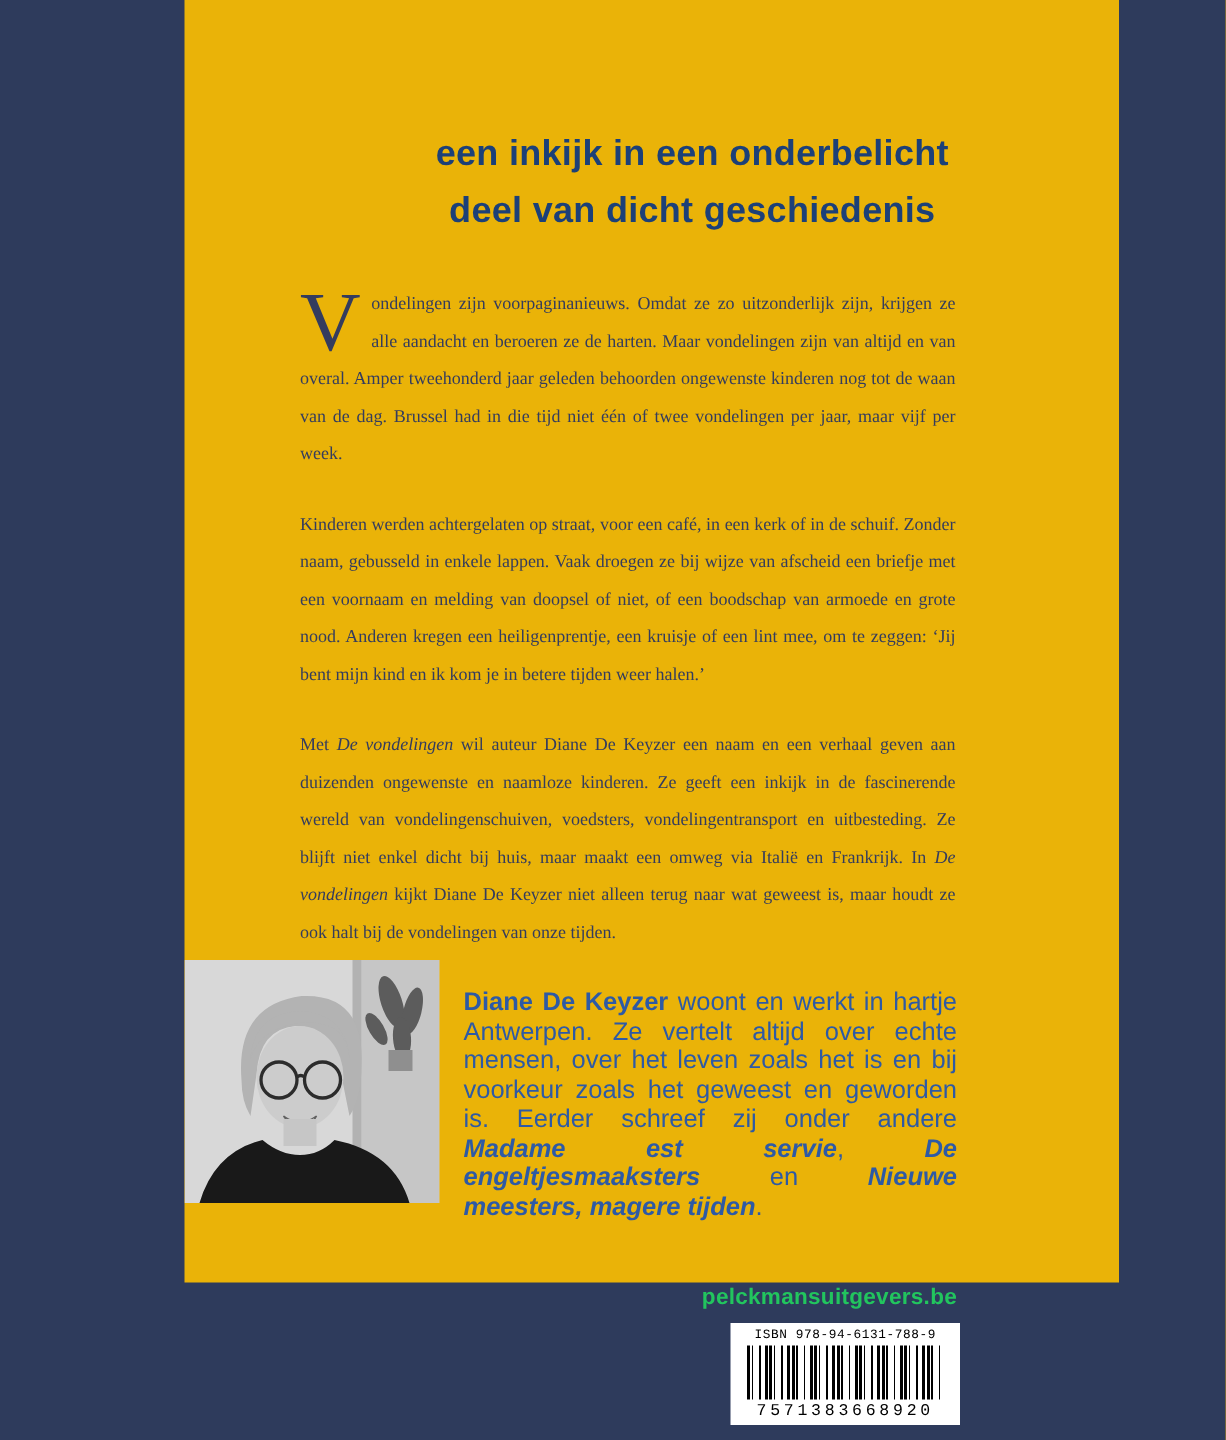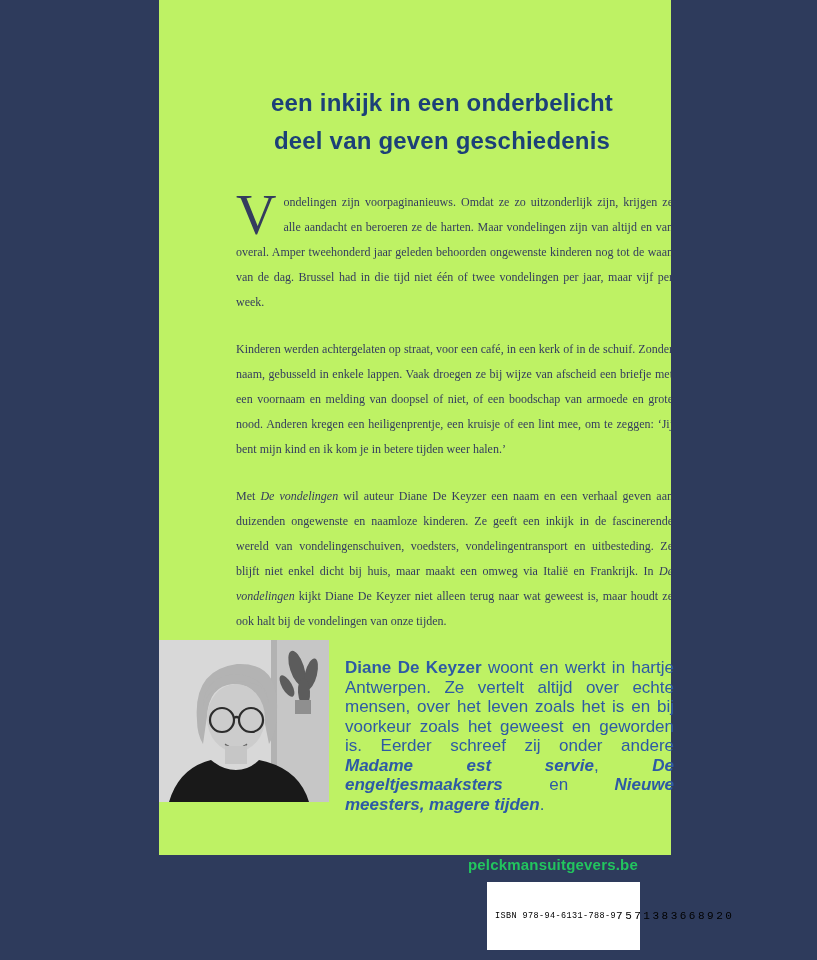--- a/index.html
+++ b/index.html
@@ -12,26 +12,25 @@
     width: 817px;
     height: 960px;
     background: #2e3b5c;
     overflow: hidden;
   }
   
   .cover {
     position: absolute;
     left: 123px;
     top: 0;
-    width: 512px;
+    width: 623px;
     height: 855px;
-    background: #bef264;
+    background: #eab308;
     box-sizing: border-box;
     padding: 84px 23px 0 77px;
-    margin-left: 36px;
   }
   .heading {
     margin: 0 0 30px 0;
     text-align: center;
     color: #1c4078;
     font-family: "Liberation Sans", sans-serif;
     font-weight: 700;
     font-size: 24px;
     line-height: 38px;
     letter-spacing: 0.2px;
@@ -96,20 +95,21 @@
   }
   .barcode-box {
     position: absolute;
     top: 882px;
     right: 177px;
     width: 153px;
     height: 68px;
     background: #ffffff;
     box-sizing: border-box;
     display: flex;
+    flex-direction: column;
     align-items: center;
     padding: 3px 8px 3px 8px;
   }
   .isbn {
     color: #000;
     font-family: "Liberation Mono", "DejaVu Sans Mono", monospace;
     font-size: 8.5px;
     letter-spacing: 0.4px;
     white-space: nowrap;
   }
@@ -134,21 +134,21 @@
 </style>
 </head>
 <body>
 
 <div class="page">
 
   <div class="cover">
 
     <h1 class="heading">
       <span class="hline">een inkijk in een onderbelicht</span>
-      <span class="hline">deel van geven geschiedenis</span>
+      <span class="hline">deel van dicht geschiedenis</span>
     </h1>
 
     <div class="text-col">
       <p class="body-p p-first">Vondelingen zijn voorpaginanieuws. Omdat ze zo uitzonderlijk zijn, krijgen ze alle aandacht en beroeren ze de harten. Maar vondelingen zijn van altijd en van overal. Amper tweehonderd jaar geleden behoorden ongewenste kinderen nog tot de waan van de dag. Brussel had in die tijd niet één of twee vondelingen per jaar, maar vijf per week.</p>
       <p class="body-p">Kinderen werden achtergelaten op straat, voor een café, in een kerk of in de schuif. Zonder naam, gebusseld in enkele lappen. Vaak droegen ze bij wijze van afscheid een briefje met een voornaam en melding van doopsel of niet, of een boodschap van armoede en grote nood. Anderen kregen een heiligenprentje, een kruisje of een lint mee, om te zeggen: ‘Jij bent mijn kind en ik kom je in betere tijden weer halen.’</p>
       <p class="body-p"><span>Met </span><span class="seg-i">De vondelingen</span><span> wil auteur Diane De Keyzer een naam en een verhaal geven aan duizenden ongewenste en naamloze kinderen. Ze geeft een inkijk in de fascinerende wereld van vondelingenschuiven, voedsters, vondelingentransport en uitbesteding. Ze blijft niet enkel dicht bij huis, maar maakt een omweg via Italië en Frankrijk. In </span><span class="seg-i">De vondelingen</span><span> kijkt Diane De Keyzer niet alleen terug naar wat geweest is, maar houdt ze ook halt bij de vondelingen van onze tijden.</span></p>
     </div>
 
     <div class="author-row">
       <svg class="author-photo" viewBox="0 0 170 162" preserveAspectRatio="none" role="img">

